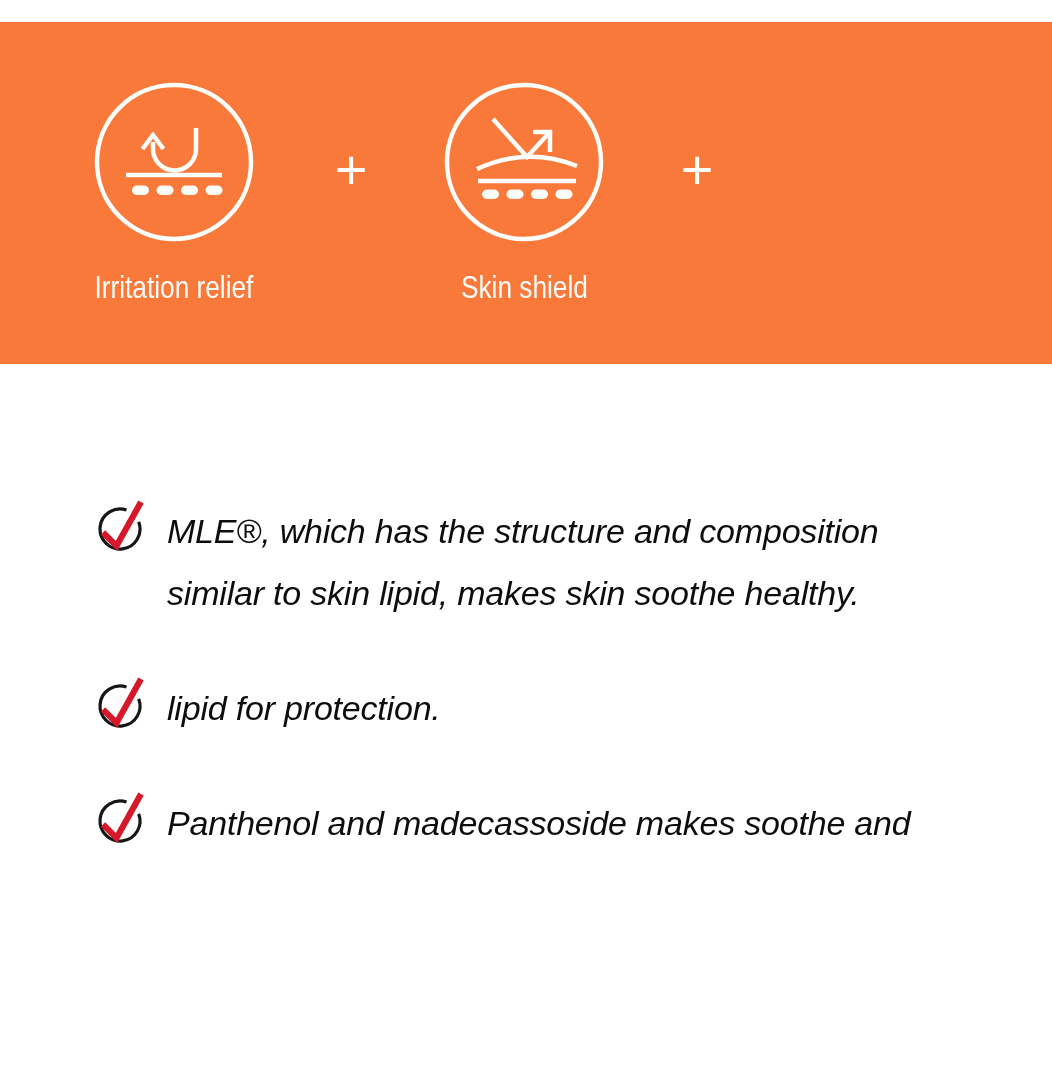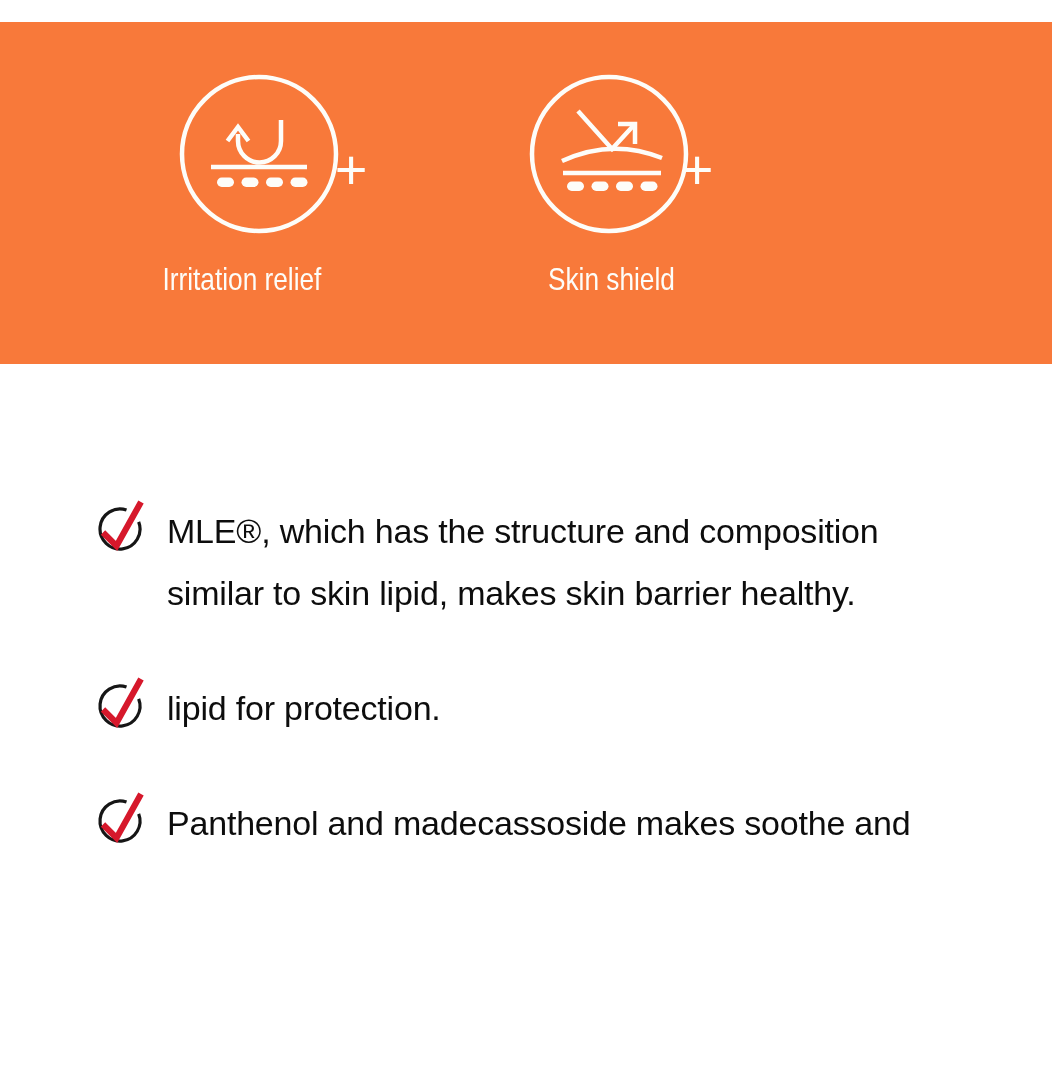--- a/index.html
+++ b/index.html
@@ -12,24 +12,24 @@
   }
   
   .banner{
     position:absolute;
     left:0;top:22px;
     width:1052px;height:342px;
     background:var(--banner-orange,#f8793a);
   }
   .feature{
     position:absolute;
-    top:52px;
+    top:60px;
     width:330px;
     transform:translateX(-50%);
-    display:flex;flex-direction:column;align-items:flex-end;
+    display:flex;flex-direction:column;align-items:center;
   }
   .feature svg{display:block;width:160px;height:160px;}
   .feature-label{
     margin-top:28px;
     height:34px;line-height:34px;
     font-size:32px;
     color:#fdfdf9;
     white-space:nowrap;
     transform:scaleX(0.82);
     transform-origin:center;
@@ -62,20 +62,21 @@
   }
   .check .ring{fill:none;stroke:var(--check-ring,#161616);stroke-width:3.2;}
   .check .mark{fill:none;stroke:var(--check-red,#d6182b);stroke-width:6.2;stroke-linecap:butt;stroke-linejoin:miter;}
   .benefit-text{display:block;}
   .benefit-line{
     height:62px;line-height:62px;
     font-size:34px;
     letter-spacing:-0.2px;
     color:var(--text-black,#0d0d0d);
     white-space:nowrap;
+    font-style:italic;
   }
 </style>
 </head>
 <body>
 
 <div class="page">
 
   <div class="banner">
 
     <div class="feature" style="left:174px">
@@ -116,21 +117,21 @@
 
   <div class="benefits">
 
     <div class="benefit">
       <svg class="check" viewBox="0 0 46 46">
         <path class="ring" d="M41.67 16.83 A20 20 0 1 1 29.51 5.09"></path>
         <path class="mark" d="M6 27.5 L19.5 41 L44 -3"></path>
       </svg>
       <div class="benefit-text">
         <div class="benefit-line">MLE®, which has the structure and composition</div>
-        <div class="benefit-line">similar to skin lipid, makes skin barrier healthy.</div>
+        <div class="benefit-line">similar to skin lipid, makes skin soothe healthy.</div>
       </div>
     </div>
 
     <div class="benefit">
       <svg class="check" viewBox="0 0 46 46">
         <path class="ring" d="M41.67 16.83 A20 20 0 1 1 29.51 5.09"></path>
         <path class="mark" d="M6 27.5 L19.5 41 L44 -3"></path>
       </svg>
       <div class="benefit-text">
         <div class="benefit-line">lipid for protection.</div>

